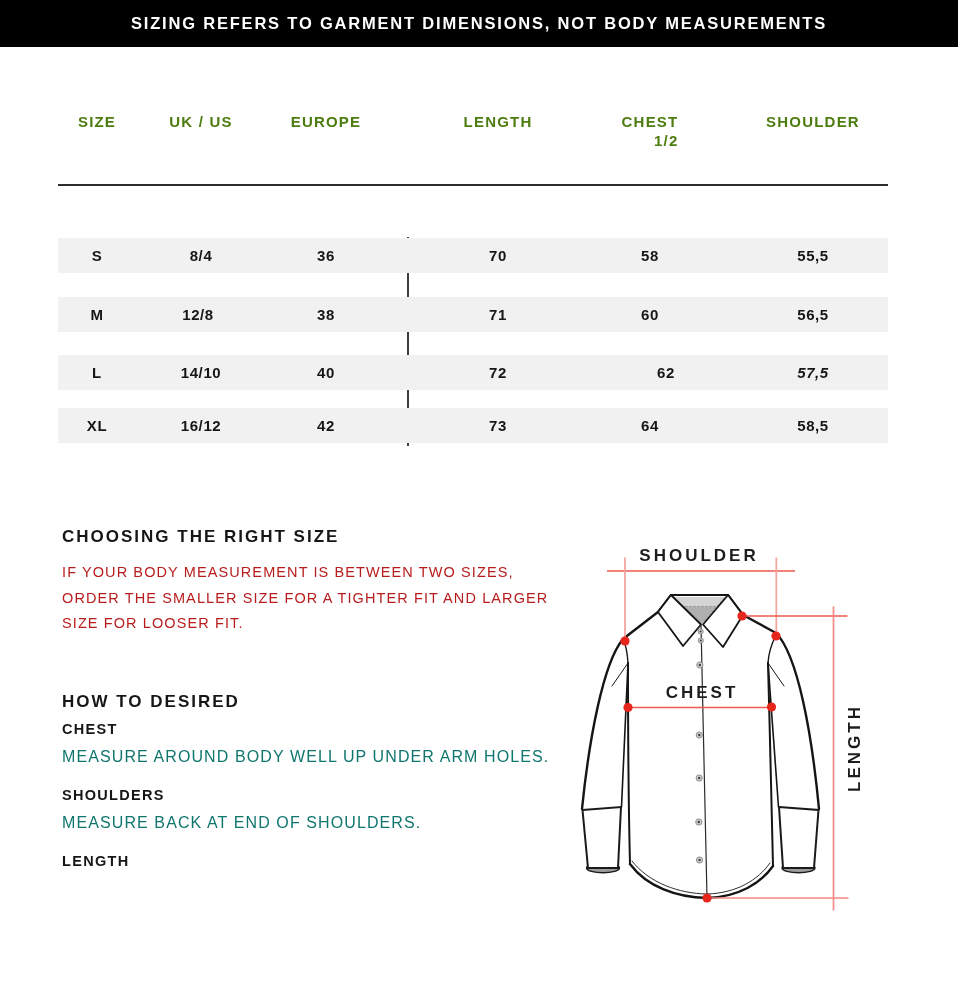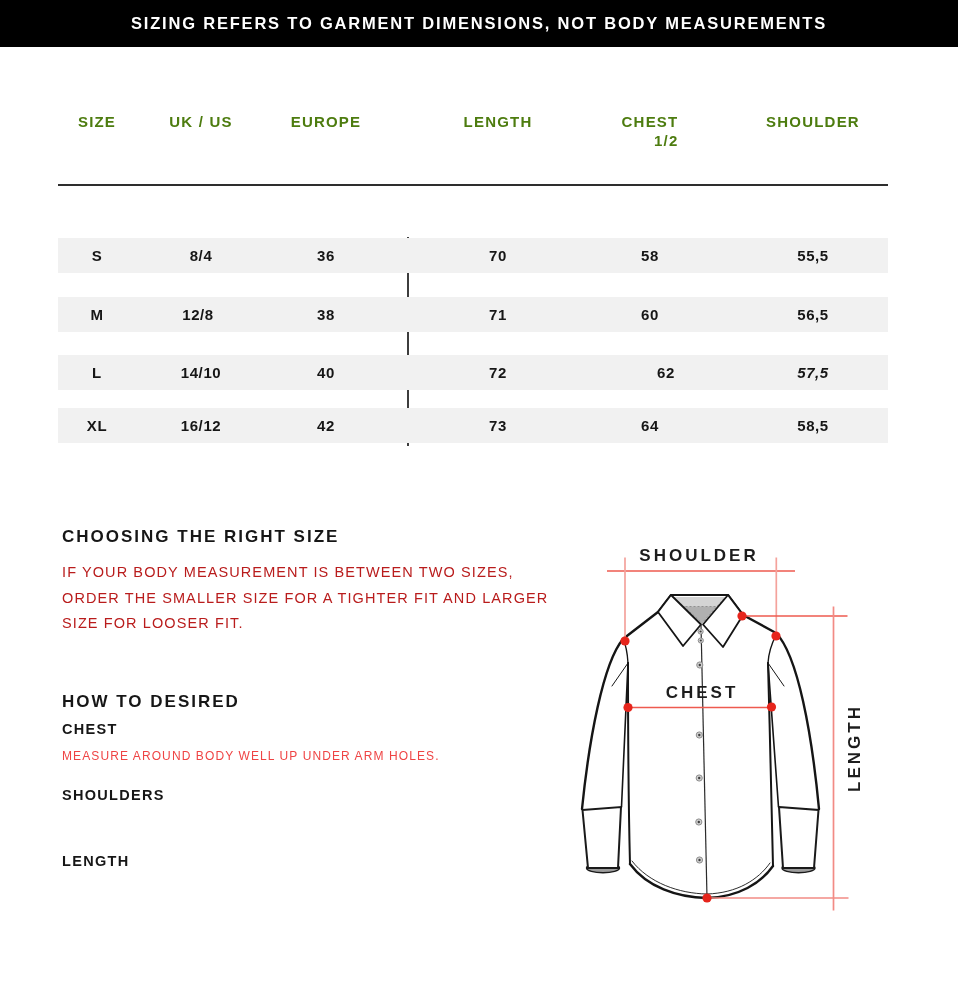--- a/index.html
+++ b/index.html
@@ -33,21 +33,21 @@
     position:absolute;left:62px;font-size:17px;font-weight:700;letter-spacing:2px;color:#161616;white-space:nowrap;
   }
   .sec-body{
     position:absolute;left:62px;font-size:14.5px;font-weight:400;letter-spacing:1.1px;
     line-height:25.5px;color:#b91c1c;
   }
   .item-label{
     position:absolute;left:62px;font-size:14.5px;font-weight:700;letter-spacing:1.3px;color:#161616;white-space:nowrap;
   }
   .item-desc{
-    position:absolute;left:62px;font-size:12px;font-weight:400;letter-spacing:1.1px;line-height:25.5px;color:#ef4444;
+    position:absolute;left:62px;font-size:16px;font-weight:400;letter-spacing:1.1px;line-height:25.5px;color:#0f766e;
   }
   
   .diagram{position:absolute;left:555px;top:535px;width:400px;height:400px;}
   .diagram svg{display:block;}
   .dg-label{font-family:"Liberation Sans",sans-serif;font-size:17px;font-weight:700;letter-spacing:3px;fill:#1d1d1d;}
 </style>
 </head>
 <body>
 
 <div id="page" style="--banner-bg: #000000; --row-bg: #f1f1f1; --red-dot: #e6251c; --red-line: #ee5a4f; --red-tick: #f4a29c;">
@@ -105,20 +105,21 @@
 
   <h2 class="sec-title" style="top:513px">CHOOSING THE RIGHT SIZE</h2>
   <p class="sec-body" style="top:560px;width:505px;margin:0">IF YOUR BODY MEASUREMENT IS BETWEEN TWO SIZES, ORDER THE SMALLER SIZE FOR A TIGHTER FIT AND LARGER SIZE FOR LOOSER FIT.</p>
 
   <h2 class="sec-title" style="top:678px">HOW TO DESIRED</h2>
 
   <div class="item-label" style="top:721px">CHEST</div>
   <div class="item-desc" style="top:744px;width:520px">MEASURE AROUND BODY WELL UP UNDER ARM HOLES.</div>
 
   <div class="item-label" style="top:787px">SHOULDERS</div>
+  <div class="item-desc" style="top:810px;width:520px">MEASURE BACK AT END OF SHOULDERS.</div>
 
   <div class="item-label" style="top:853px">LENGTH</div>
 
   <div class="diagram">
     <svg width="400" height="400" viewBox="0 0 400 400">
 
       <g>
         <path d="M119,62 L170,62 L147,89 Z" fill="#b0b0b0" stroke="none"></path>
         <path d="M119,62 L170,62 L166,71.5 L122.5,71.5 Z" fill="#d4d4d4" stroke="none"></path>
         <path d="M122.5,71.5 L166,71.5" stroke="#8a8a8a" stroke-width="0.9" stroke-dasharray="2 2" fill="none"></path>

